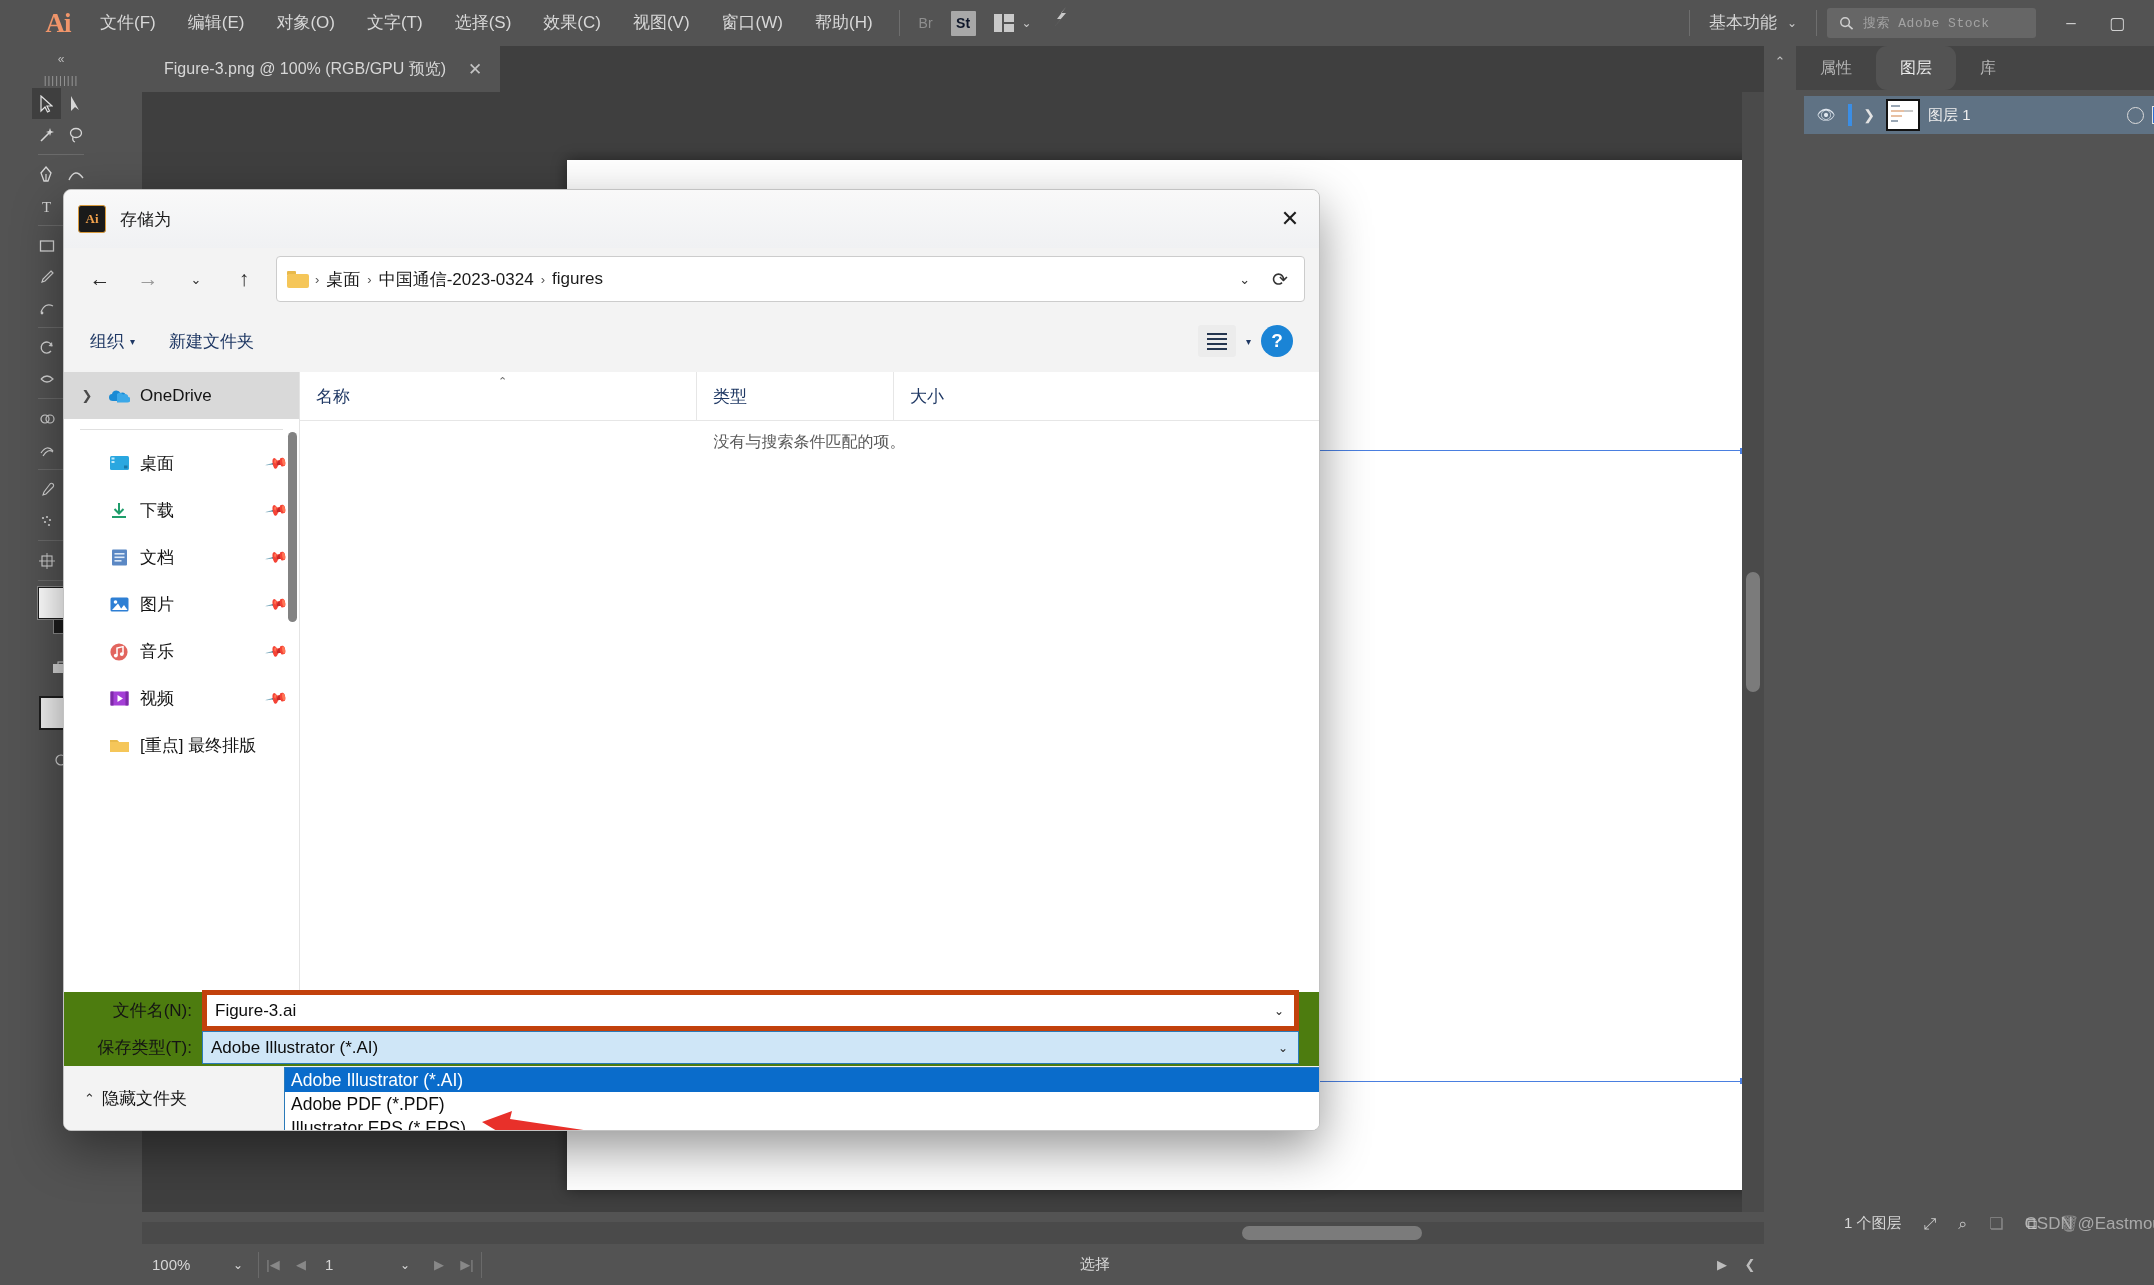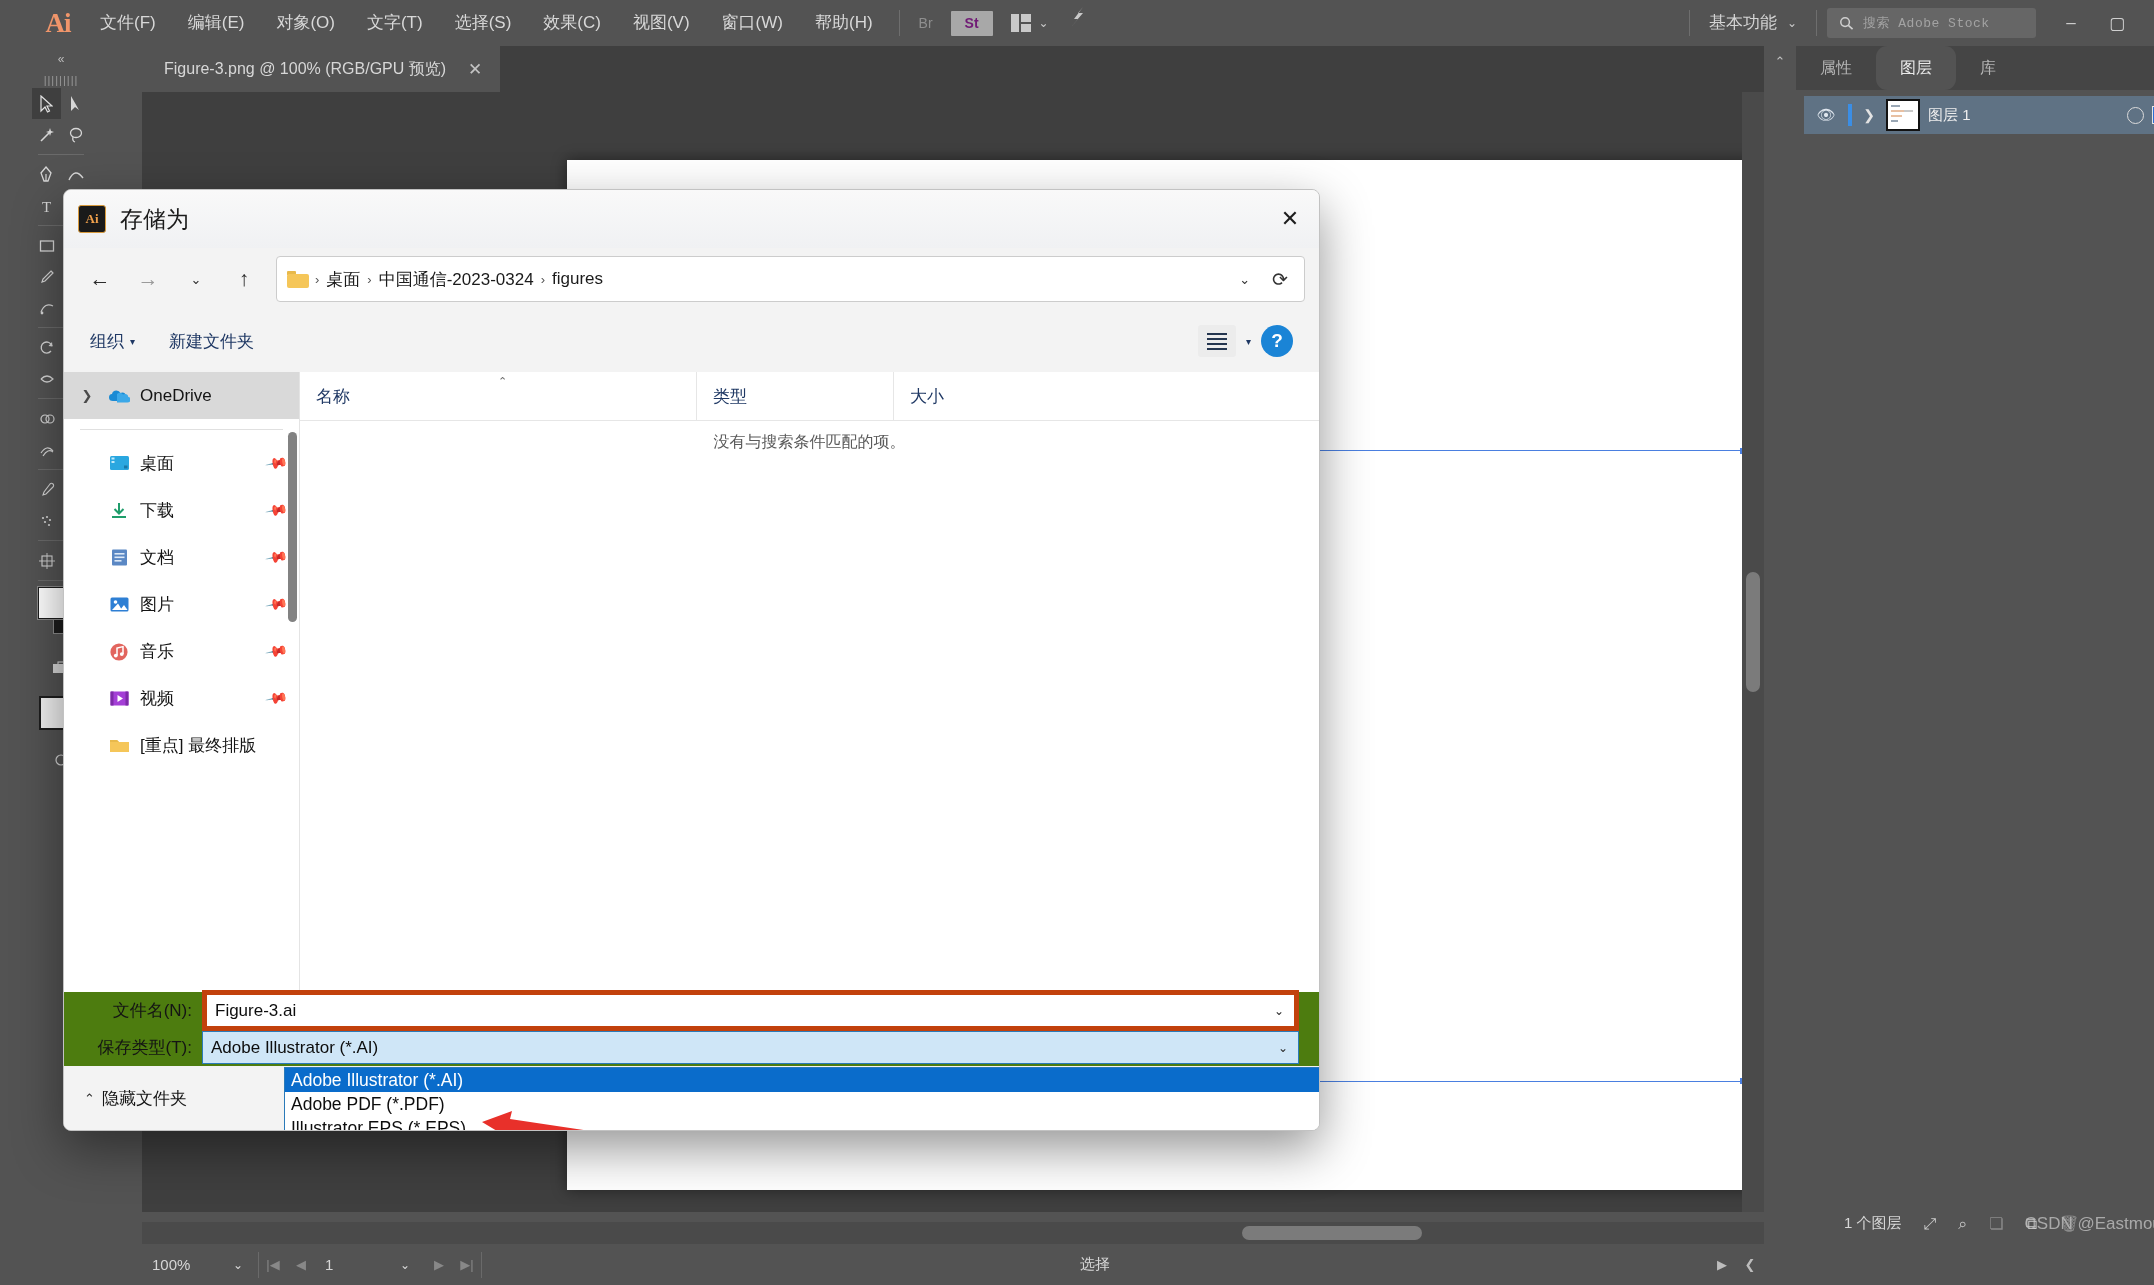--- a/index.html
+++ b/index.html
@@ -11,21 +11,21 @@
   }
   #app{position:relative;width:2154px;height:1285px;margin-left:32px;}
 
   
   .menubar{position:absolute;left:0;top:0;width:2154px;height:46px;background:#535353;display:flex;align-items:center;}
   .ai-logo{width:52px;height:46px;display:flex;align-items:center;justify-content:center;
     color:#f0956a;font-size:27px;font-weight:bold;letter-spacing:-1px;font-family:"Liberation Serif",serif;}
   .menu-item{color:#d8d8d8;font-size:17px;padding:0 16px;height:46px;line-height:46px;white-space:nowrap;}
   .mb-sep{width:1px;height:26px;background:#6e6e6e;margin:0 10px;}
   .mb-icon{color:#c9c9c9;font-size:16px;padding:0 9px;height:46px;line-height:46px;}
-  .st-badge{width:42px;height:25px;background:#a8a8a8;color:#701a75;font-size:14px;font-weight:bold;
+  .st-badge{width:25px;height:25px;background:#a8a8a8;color:#0f172a;font-size:14px;font-weight:bold;
     display:flex;align-items:center;justify-content:center;border-radius:1px;}
   .ws-name{color:#d4d4d4;font-size:17px;white-space:nowrap;}
   .stock-search{height:30px;background:#666;border-radius:3px;display:flex;align-items:center;padding:0 12px;gap:9px;min-width:185px;}
   .stock-search .ph{color:#a3a3a3;font-size:13px;font-family:"Liberation Mono","DejaVu Sans Mono",monospace;letter-spacing:0.5px;}
   .wbtn{width:46px;height:46px;display:flex;align-items:center;justify-content:center;color:#d0d0d0;font-size:17px;}
 
   
   .leftbar{position:absolute;left:0;top:46px;width:58px;height:1239px;background:#535353;}
   .lb-collapse{height:26px;color:#bbb;font-size:12px;display:flex;align-items:center;justify-content:center;}
   .lb-grip{height:16px;display:flex;align-items:center;justify-content:center;color:#9a9a9a;font-size:11px;letter-spacing:1px;}
@@ -96,21 +96,21 @@
   .sb-page{width:60px;padding-left:10px;}
   .sb-status{flex:1;text-align:center;color:#d6d6d6;font-size:15px;}
   .sb-vsep{width:1px;height:26px;background:#6a6a6a;}
 
   
   .dlg{position:absolute;left:31px;top:189px;width:1255px;height:940px;background:#f3f3f3;
     border:1px solid #c2c2c2;border-radius:8px;box-shadow:0 18px 50px rgba(0,0,0,.42);overflow:hidden;}
   .dlg-title{height:58px;background:linear-gradient(#f9f9f9,#f0f1f3);display:flex;align-items:center;padding:0 14px;position:relative;}
   .dlg-aiicon{width:26px;height:26px;background:#1a1a1a;border:1px solid #d89a3c;border-radius:3px;color:#f0a04b;
     font-size:13px;font-weight:bold;display:flex;align-items:center;justify-content:center;font-family:"Liberation Serif",serif;}
-  .dlg-title h1{margin:0 0 0 14px;font-size:23px;font-weight:normal;color:#1b1b1b;}
+  .dlg-title h1{margin:0 0 0 14px;font-size:17px;font-weight:normal;color:#1b1b1b;}
   .dlg-close{position:absolute;right:0;top:0;width:58px;height:58px;display:flex;align-items:center;justify-content:center;
     color:#1c1c1c;font-size:22px;}
 
   .navbar{height:62px;background:#f3f3f3;display:flex;align-items:center;padding:0 14px;gap:4px;}
   .nav-btn{width:44px;height:44px;display:flex;align-items:center;justify-content:center;color:#2b2b2b;font-size:21px;border-radius:4px;}
   .nav-btn.dim{color:#9a9a9a;}
   .crumbbar{flex:1;height:44px;background:#fff;border:1px solid #cccccc;border-radius:4px;display:flex;align-items:center;padding:0 6px 0 10px;margin-left:6px;}
   .folder-ic{width:22px;height:17px;position:relative;margin-right:4px;}
   .folder-ic .tab{position:absolute;left:0;top:0;width:9px;height:4px;background:#e8b94b;border-radius:1px 1px 0 0;}
   .folder-ic .bod{position:absolute;left:0;top:3px;width:22px;height:14px;background:#f5c659;border-radius:2px;}

